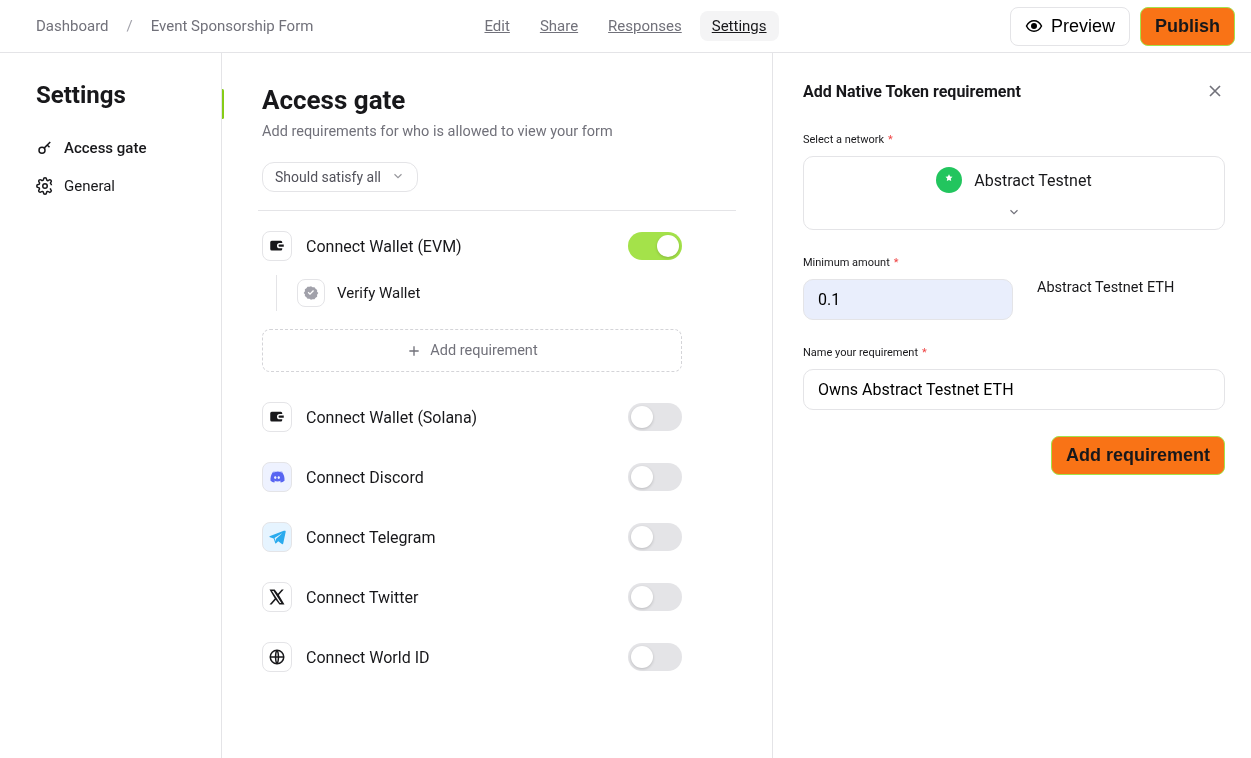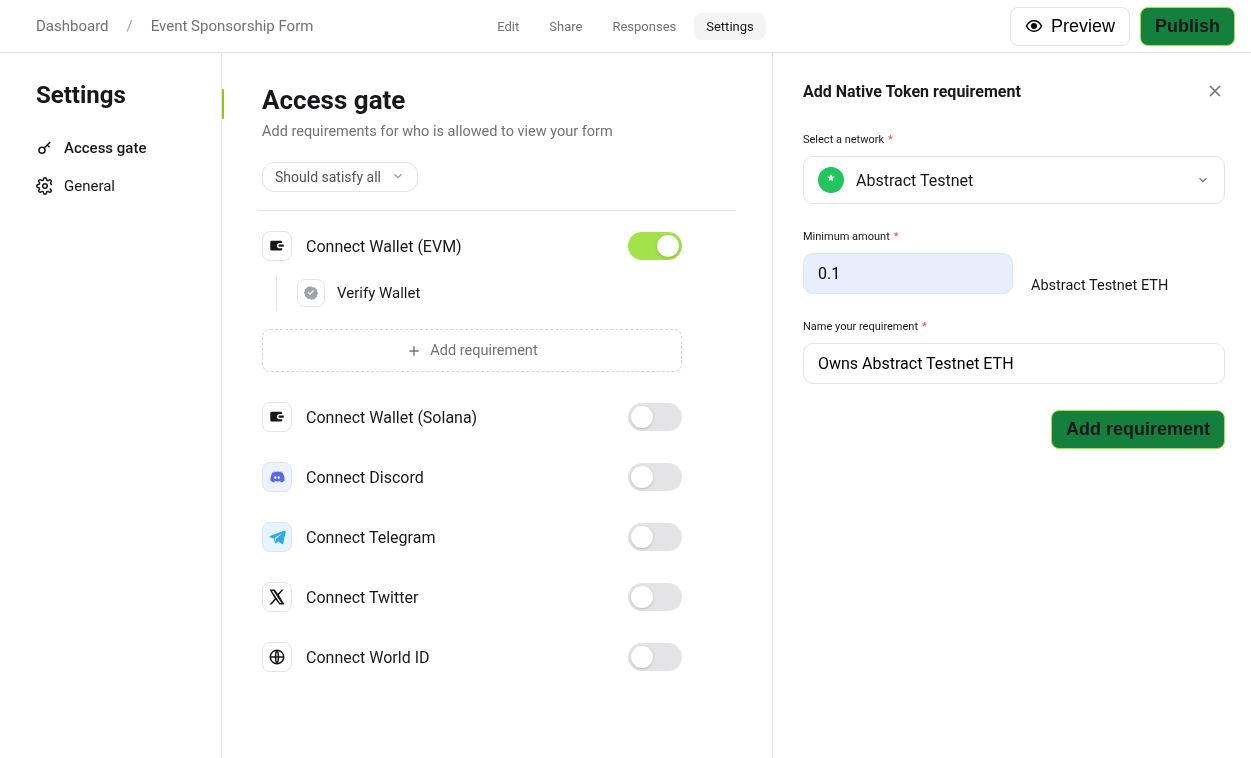--- a/index.html
+++ b/index.html
@@ -20,30 +20,30 @@
     display: flex;
     align-items: center;
     justify-content: space-between;
     padding: 0 16px 0 36px;
   }
   .breadcrumbs { display: flex; align-items: center; gap: 18px; color: #71717a; font-size: 15px; }
   .breadcrumbs .crumb { cursor: pointer; }
   .breadcrumbs .sep { color: #a1a1aa; }
   .center-nav { display: flex; gap: 6px; align-items: center; position:absolute; left:50%; transform:translateX(-50%); }
   .center-nav .nav-item {
-    padding: 6px 12px; border-radius: 8px; color: #71717a; cursor: pointer; font-size: 13px;
+    padding: 6px 12px; border-radius: 8px; color: #71717a; cursor: pointer; font-size: 15px; text-decoration: underline;
   }
   .center-nav .nav-item.active { background: #f4f4f5; color: #18181b; }
   .top-actions { display: flex; gap: 10px; align-items: center; }
   .btn {
     display: inline-flex; align-items: center; gap: 8px;
     border: 1px solid #e4e4e7; background: #fff; border-radius: 8px;
     padding: 8px 14px; font-size: 18px; cursor: pointer; font-weight: 500;
   }
-  .btn.primary { background: #15803d; border-color: #a4e24a; color: #18181b; font-weight: 600; }
+  .btn.primary { background: #f97316; border-color: #a4e24a; color: #18181b; font-weight: 600; }
   .eye-icon { width:18px; height:18px; }
 
   
   .page { display: flex; height: calc(100% - 53px); }
   .sidebar {
     width: 222px; border-right: 1px solid #e4e4e7; padding: 28px 8px 0 36px;
   }
   .sidebar h1 { font-size: 24px; font-weight: 700; margin-bottom: 20px; }
   .side-item {
     display: flex; align-items: center; gap: 10px; padding: 10px 0; cursor: pointer; font-size: 15px;
@@ -111,32 +111,32 @@
     width: 478px; padding: 28px 26px 28px 30px; overflow-y:auto;
   }
   .panel-head { display:flex; align-items:center; justify-content:space-between; margin-bottom: 32px; }
   .panel-head h3 { font-size:16px; font-weight:700; }
   .close-x { width:20px; height:20px; color:#71717a; cursor:pointer; }
   .field { margin-bottom: 26px; }
   .field-label { font-size:11px; margin-bottom:10px; display:flex; gap:4px; }
   .req-star { color:#ef4444; }
   .select-box {
     border:1px solid #e4e4e7; border-radius:10px; padding:10px 14px; display:flex; align-items:center; gap:12px;
-    cursor:pointer; justify-content:space-between;
+    cursor:pointer; justify-content:space-between;flex-direction:column;
   }
   .select-box .inner { display:flex; align-items:center; gap:12px; }
   .net-badge {
     width:26px; height:26px; border-radius:50%; background:#22c55e; display:flex; align-items:center; justify-content:center;
     color:#fff;
   }
   .net-badge svg { width:14px; height:14px; }
   .select-box .value { font-size:16px; }
   .chev { width:14px; height:14px; color:#71717a; }
 
-  .amount-row { display:flex; align-items:flex-end; gap:18px; }
+  .amount-row { display:flex; align-items:flex-start; gap:24px; }
   .input {
     border:1px solid #e4e4e7; border-radius:10px; padding:10px 14px; font-size:16px; width:100%;
     background:#fff; font-family:inherit;
   }
   .input.amount { width:210px; background:#eef2ff57; background:#eaf0ff; background:#edf2fe; }
   .input.amount { background:#e9eefc; }
   .input.amount { background:#ecf2ff; }
   .input.amount { background:#eaf1ff; }
   .input.amount { background:#eaf0ff; }
   .input.amount { background:#e9effe; }

